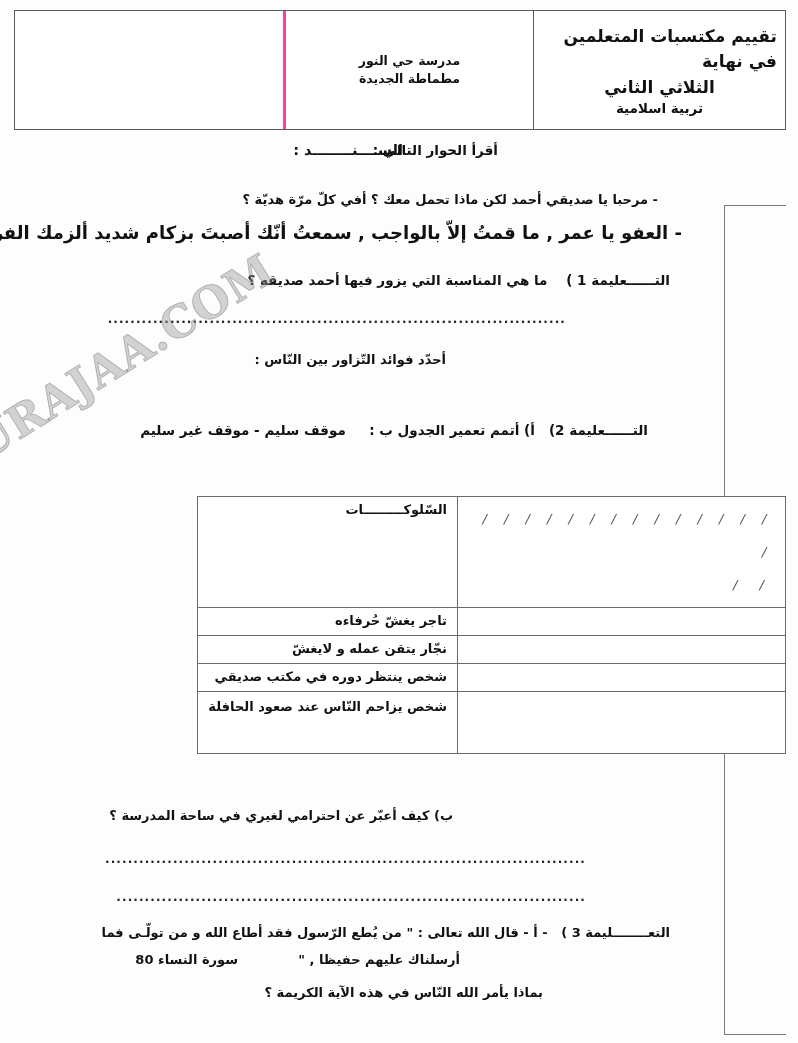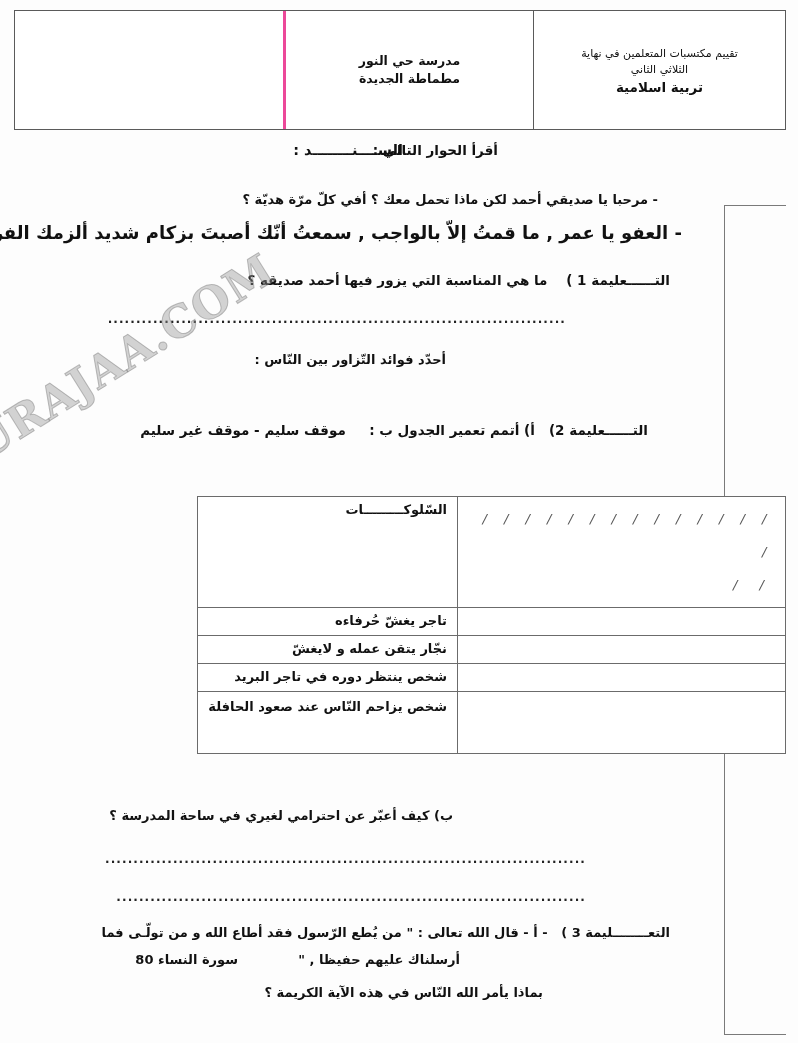--- a/index.html
+++ b/index.html
@@ -58,24 +58,24 @@
     align-items: flex-start;
   }
   .school-line {
     font-size: 12.5px;
     font-weight: bold;
     line-height: 1.45;
     text-align: center;
     letter-spacing: -0.2px;
   }
   .title-line {
-    font-size: 11px;
-    font-weight: normal;
+    font-size: 17px;
+    font-weight: bold;
     line-height: 1.5;
-    text-align: center;
+    text-align: right;
   }
   .title-sub {
     font-size: 13.5px;
     font-weight: bold;
     text-align: center;
   }
   .name-row {
     font-size: 13.5px;
     font-weight: bold;
     white-space: nowrap;
@@ -271,21 +271,21 @@
         <td class="col-behaviour">تاجر يغشّ حُرفاءه</td>
       </tr>
 
       <tr>
         <td class="col-answer"></td>
         <td class="col-behaviour">نجّار يتقن عمله و لايغشّ</td>
       </tr>
 
       <tr>
         <td class="col-answer"></td>
-        <td class="col-behaviour">شخص ينتظر دوره في تاجر البريد</td>
+        <td class="col-behaviour">شخص ينتظر دوره في مكتب صديقي</td>
       </tr>
 
       <tr class="row-tall">
         <td class="col-answer"></td>
         <td class="col-behaviour cell-wrap">شخص يزاحم النّاس عند صعود الحافلة</td>
       </tr>
     </tbody>
   </table>
 
   <div class="line qb">ب)    كيف أعبّر عن احترامي لغيري في ساحة المدرسة ؟</div>

